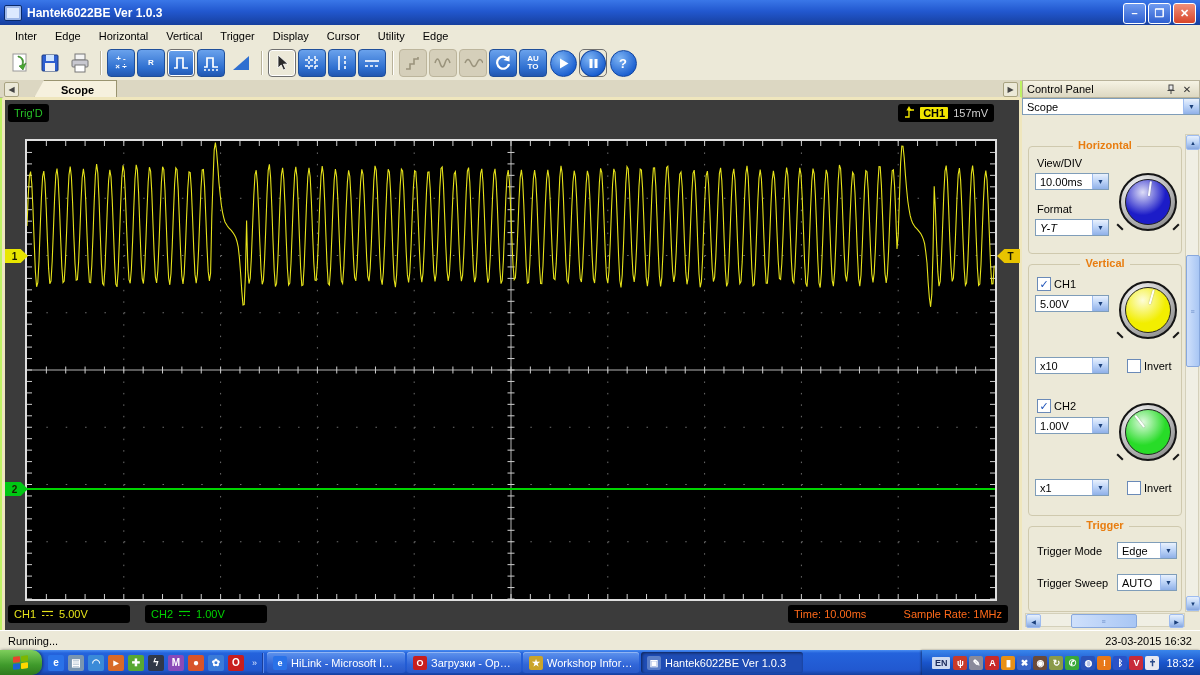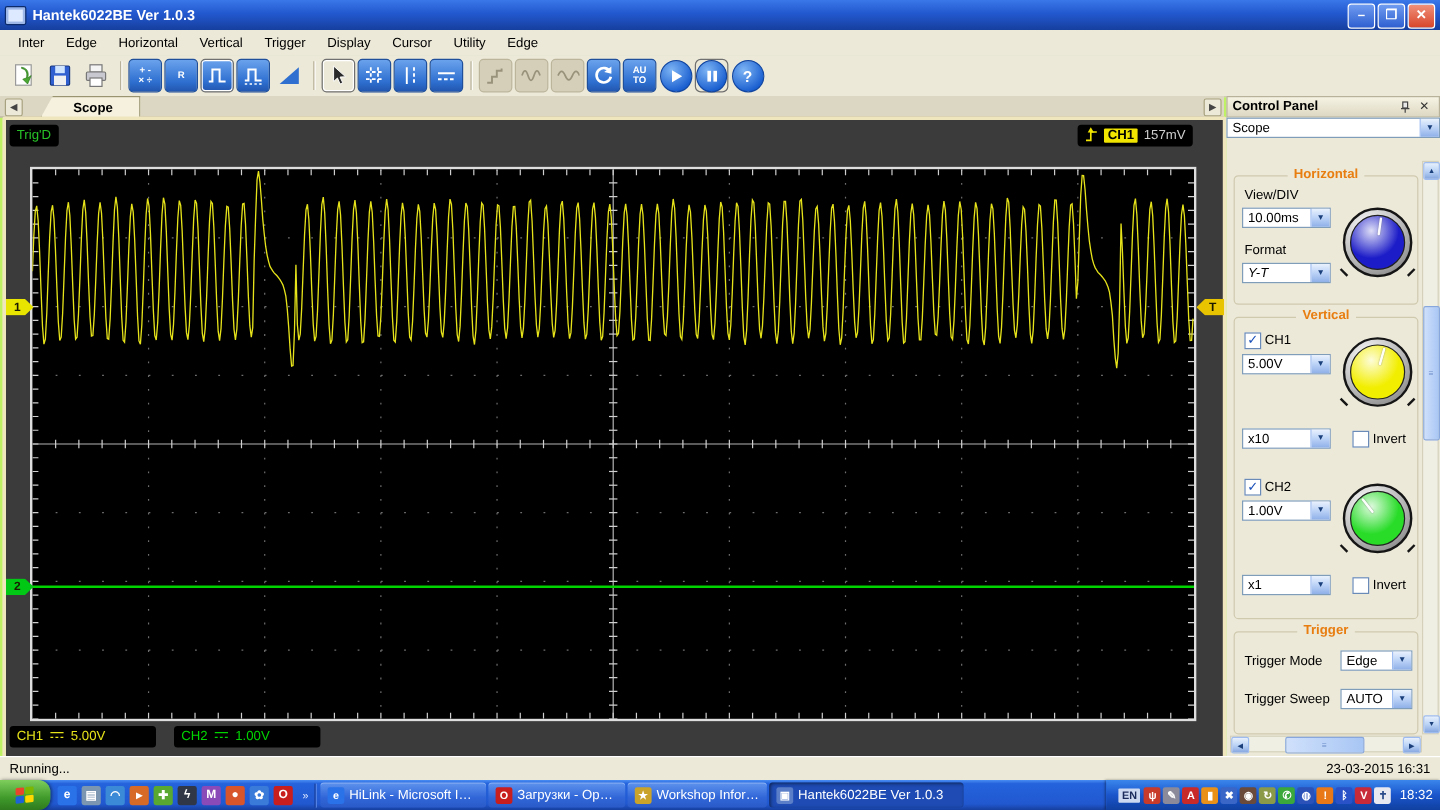--- a/index.html
+++ b/index.html
@@ -59,21 +59,21 @@
     font-size:10px;font-weight:bold;color:#1a1a00;}
   .marker.right-pt{clip-path:polygon(0 0,68% 0,100% 50%,68% 100%,0 100%);padding-right:4px;}
   .marker.left-pt{clip-path:polygon(32% 0,100% 0,100% 100%,32% 100%,0 50%);padding-left:4px;}
   .botbar-box{top:605px;height:18px;}
   .c-yellow{color:#e6e31a;} .c-green{color:#00d400;} .c-orange{color:#ff6a1a;}
 
   
   .cpanel{left:1022px;top:80px;width:178px;height:550px;background:#ece9d8;}
   .cp-header{left:0;top:0;width:178px;height:18px;background:linear-gradient(180deg,#f6f3e4,#ddd8c2);
     border:1px solid #b8b29a;display:flex;align-items:center;padding:0 4px;box-sizing:border-box;}
-  .cp-header .t{flex:1;font-weight:bold;}
+  .cp-header .t{flex:1;}
   .cp-hbtn{width:14px;height:13px;display:flex;align-items:center;justify-content:center;font-size:10px;color:#333;
     border:1px solid transparent;}
   .xp-select{position:absolute;background:#fff;border:1px solid #7f9db9;height:17px;display:flex;align-items:center;box-sizing:border-box;}
   .xp-select .val{flex:1;padding-left:4px;white-space:nowrap;overflow:hidden;}
   .xp-select .btn{width:15px;align-self:stretch;background:linear-gradient(180deg,#e9f1fd,#c0d6f8 45%,#8fb0e8);
     border-left:1px solid #9ebcf0;color:#1a3f7a;font-size:7px;display:flex;align-items:center;justify-content:center;}
   .group{position:absolute;border:1px solid #cfc9ae;border-radius:4px;}
   .group .gtitle{position:absolute;top:-8px;left:0;right:0;text-align:center;}
   .group .gtitle span{background:#ece9d8;padding:0 5px;color:#e87d10;font-weight:bold;}
   .xp-check{position:absolute;width:12px;height:12px;background:#fff;border:1px solid #6a8ab8;
@@ -629,20 +629,24 @@
     <span>5.00V</span>
   </div>
   <div class="abs infobox botbar-box c-green" style="left:145px;width:110px;">
     <span>CH2</span>
     <span><svg width="13" height="9" viewBox="0 0 13 9">
           <path d="M1 2.5 H12" stroke="currentColor" stroke-width="1.2"></path>
           <path d="M1 6.5 H12" stroke="currentColor" stroke-width="1.2" stroke-dasharray="2.4 1.8"></path>
         </svg></span>
     <span>1.00V</span>
   </div>
+  <div class="abs infobox botbar-box c-orange" style="left:788px;width:208px;justify-content:space-between;">
+    <span>Time: 10.00ms</span>
+    <span>Sample Rate: 1MHz</span>
+  </div>
 
   <div class="abs cpanel">
     <div class="abs cp-header">
       <span class="t">Control Panel</span>
       <span class="cp-hbtn">
           <svg width="10" height="11" viewBox="0 0 10 11">
             <rect x="3" y="1" width="4" height="5" fill="#e8e8e8" stroke="#444"></rect>
             <line x1="5" y1="6" x2="5" y2="10" stroke="#444"></line>
             <line x1="1.5" y1="6.5" x2="8.5" y2="6.5" stroke="#444"></line>
           </svg>
@@ -736,21 +740,21 @@
     </div>
     <div class="abs sb-h">
       <span class="sb-btn" style="left:0;top:0;width:13px;height:12px;">◀</span>
       <span class="sb-thumb" style="left:45px;top:0;width:64px;height:12px;">≡</span>
       <span class="sb-btn" style="right:0;top:0;width:13px;height:12px;">▶</span>
     </div>
   </div>
 
   <div class="abs statusbar">
     <span>Running...</span>
-    <span>23-03-2015  16:31</span>
+    <span>23-03-2015  16:32</span>
   </div>
 
   <div class="abs taskbar">
     <div class="startbtn">
       <span class="winflag">
         <i style="background:#e8452c;"></i>
           <i style="background:#7db700;"></i>
           <i style="background:#1b63d6;"></i>
           <i style="background:#ffd800;"></i>
       </span>

